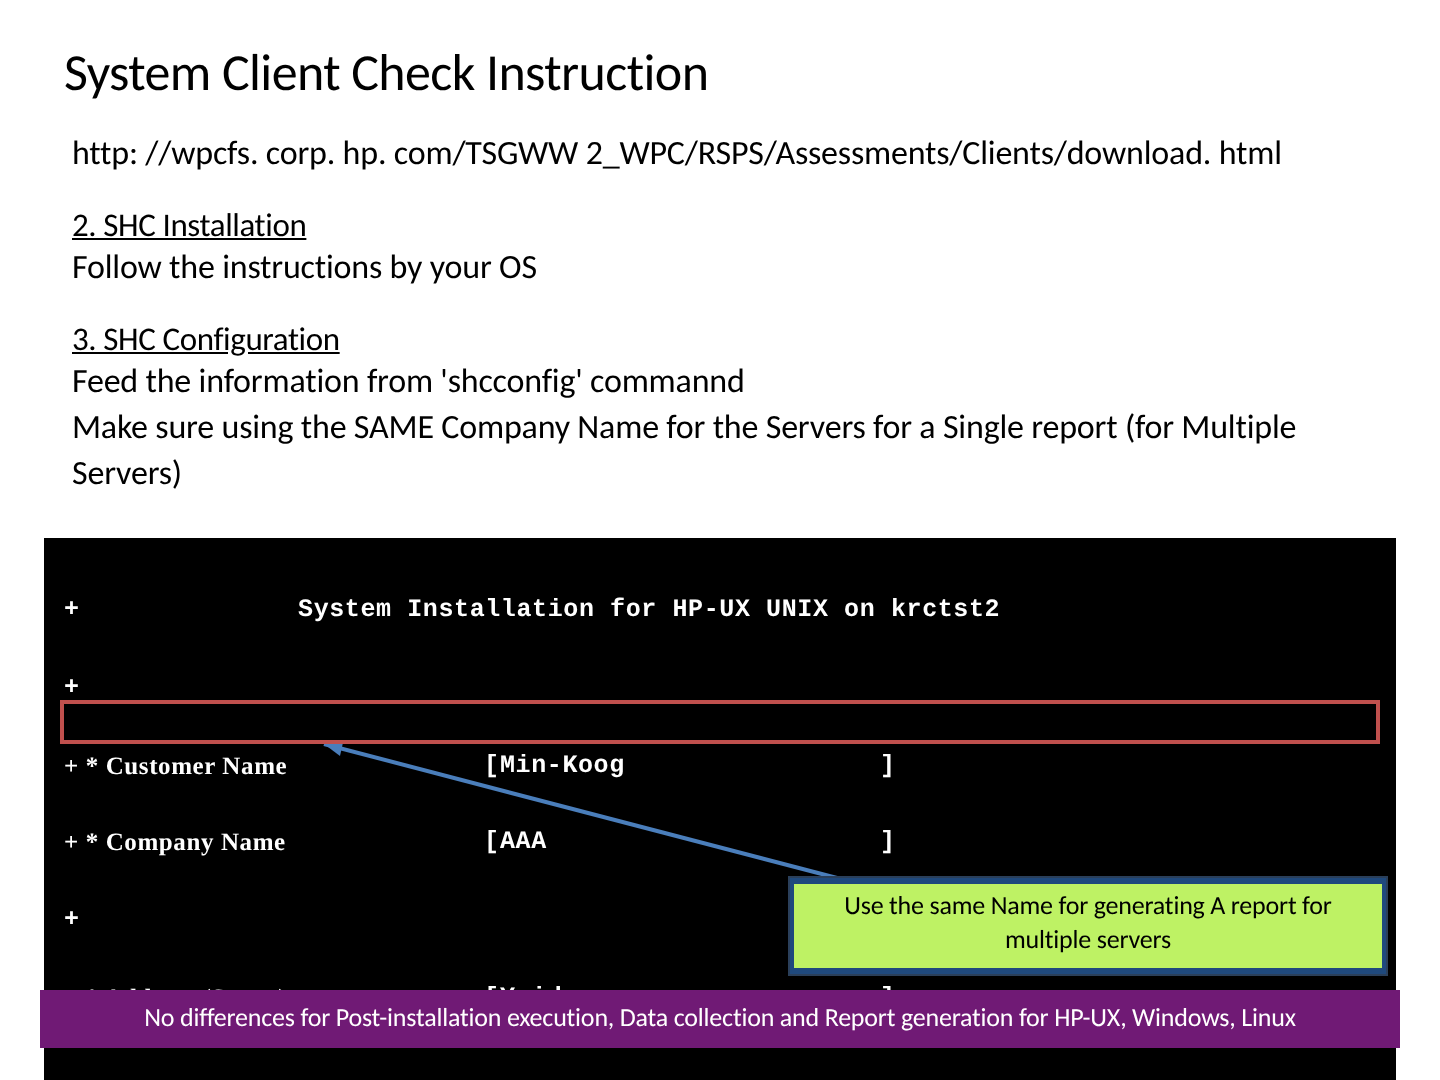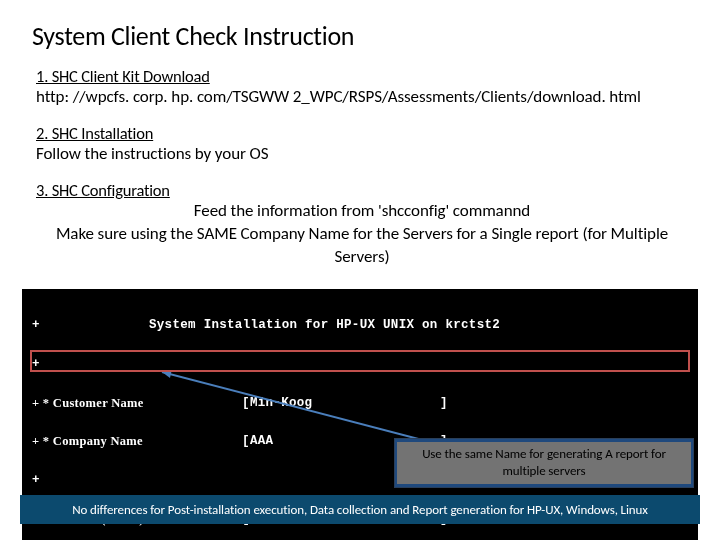--- a/index.html
+++ b/index.html
@@ -74,21 +74,21 @@
   .callout {
     position: absolute;
     right: 26px;
     top: 438px;
     background: #1f497d;
     border: 1px solid #2a3f5a;
     width: 300px;
     padding: 3px 2px;
   }
   .callout-inner {
-    background: #737373;
+    background: #bef264;
     text-align: center;
     font-size: 13px;
     padding: 4px 10px;
     line-height: 1.3;
     letter-spacing: -0.1px;
   }
   
   .connector-line {
     position: absolute;
     left: 160px;
@@ -97,42 +97,41 @@
     height: 70px;
     pointer-events: none;
   }
 
   
   .banner {
     position: absolute;
     left: 20px;
     right: 20px;
     bottom: 16px;
-    background: #0c4a6e;
+    background: #701a75;
     color: #fff;
     font-size: 13px;
     text-align: center;
     padding: 7px 6px;
     letter-spacing: -0.1px;
   }
 </style>
 </head>
 <body>
 
 <div class="slide">
   <div class="title">System Client Check Instruction</div>
 
-  <div class="step-heading">1. SHC Client Kit Download</div>
   <div class="step-body">http: //wpcfs. corp. hp. com/TSGWW 2_WPC/RSPS/Assessments/Clients/download. html</div>
 
   <div class="step-heading">2. SHC Installation</div>
   <div class="step-body">Follow the instructions by your OS</div>
 
   <div class="step-heading">3. SHC Configuration</div>
-  <div class="step-body nb" style="white-space:pre-line;text-align:center;">Feed the information from 'shcconfig' commannd
+  <div class="step-body nb" style="white-space:pre-line;">Feed the information from 'shcconfig' commannd
 Make sure using the SAME Company Name for the Servers for a Single report (for Multiple Servers)</div>
 </div>
 
 <div class="terminal">
 <span class="term-line">+              System Installation for HP-UX UNIX on krctst2</span>
 <span class="term-line">+</span>
 <span class="term-line field-row"><span class="lab">+ * Customer Name</span><span class="bro">[</span><span class="val">Min-Koog</span><span class="brc">]</span></span>
 <span class="term-line field-row"><span class="lab">+ * Company Name</span><span class="bro">[</span><span class="val">AAA</span><span class="brc">]</span></span>
 <span class="term-line">+</span>
 <span class="term-line field-row"><span class="lab">+ * Address (Street)</span><span class="bro">[</span><span class="val">Yoido</span><span class="brc">]</span></span>

